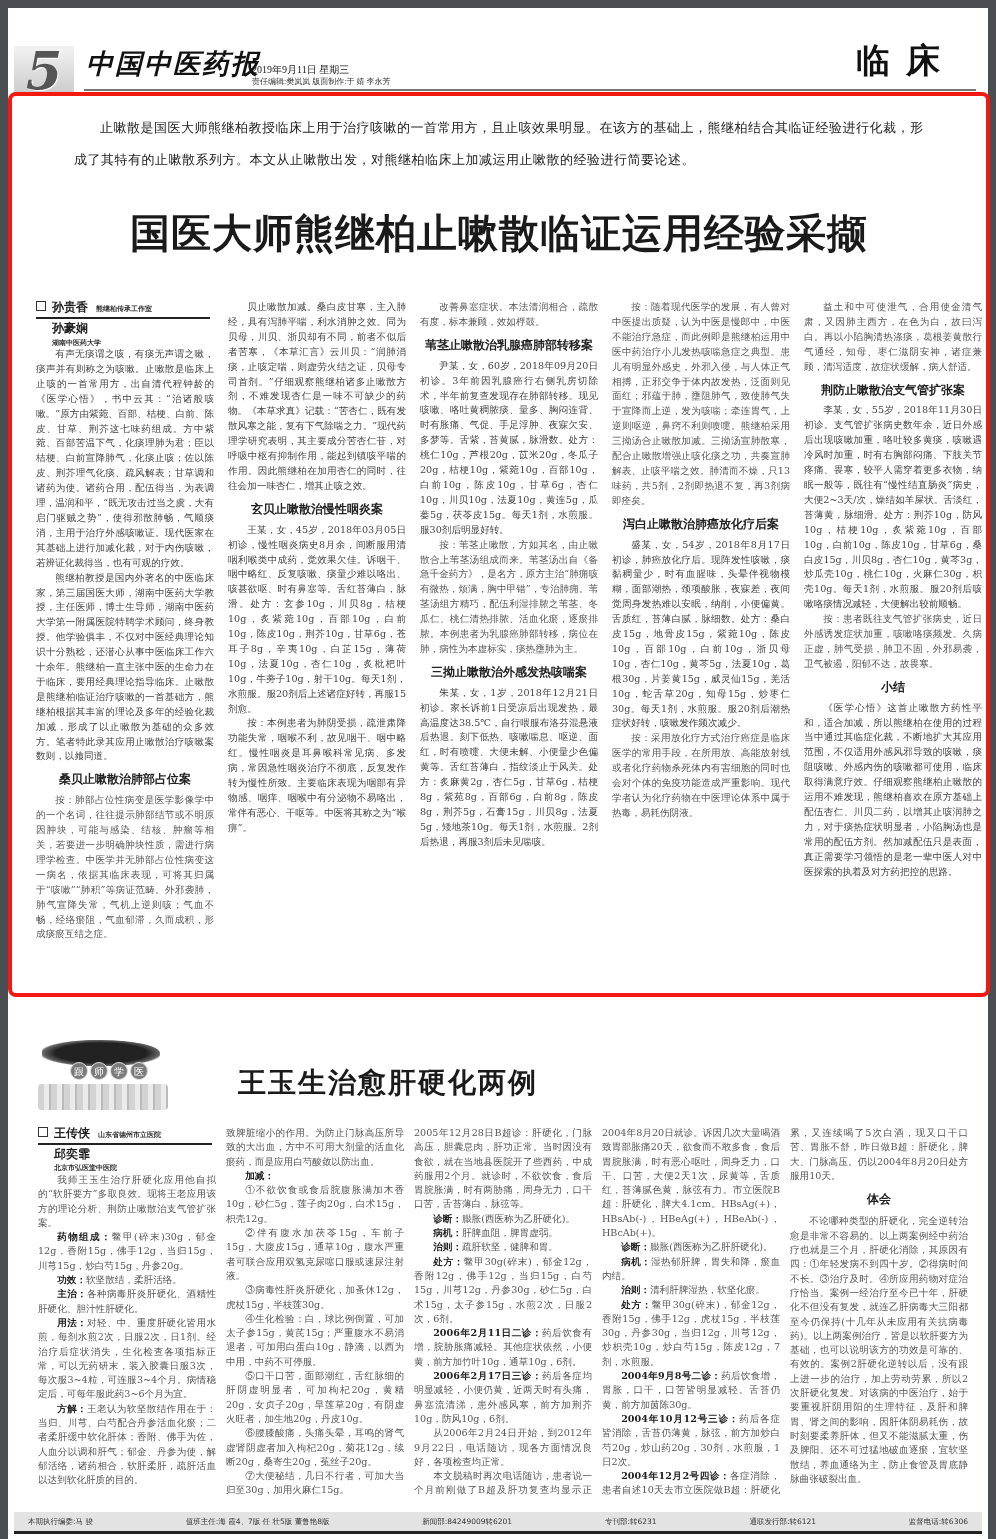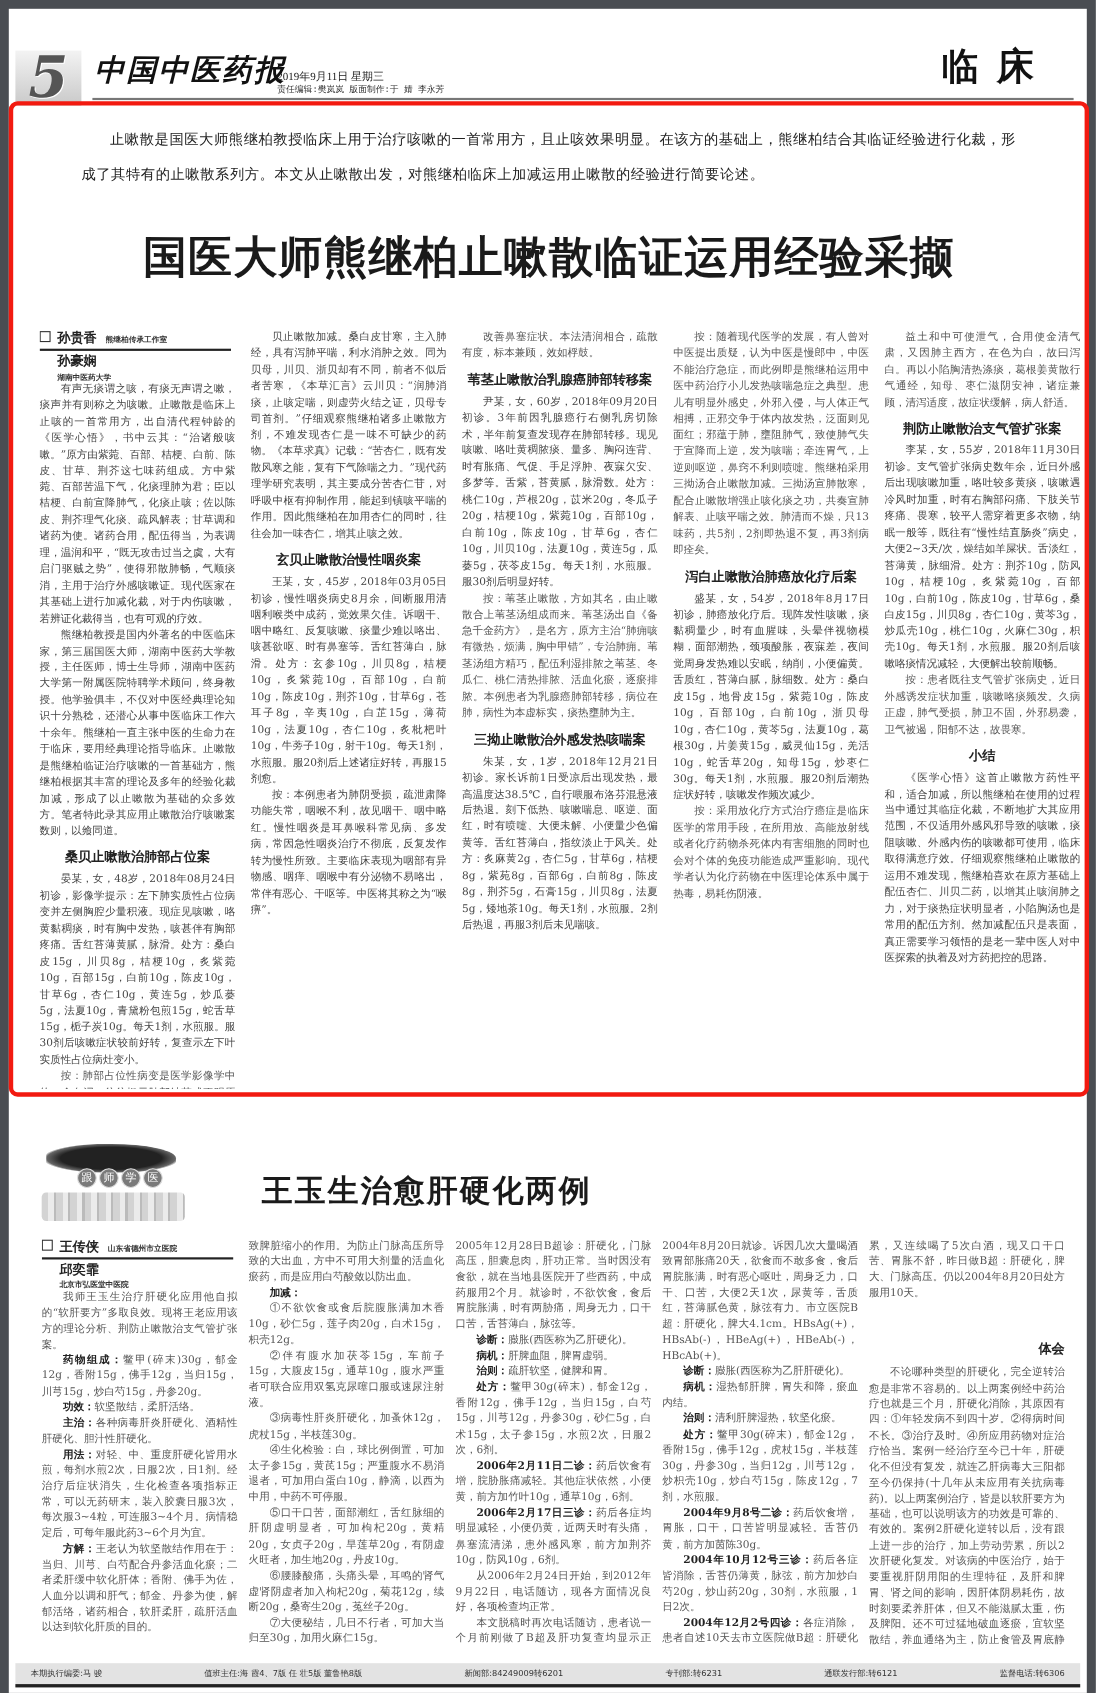--- a/index.html
+++ b/index.html
@@ -4,21 +4,21 @@
 <style>
   * { box-sizing: border-box; margin: 0; padding: 0; }
   html, body { width: 996px; height: 1539px; background: #4a4d52; overflow: hidden; }
   body { font-family: "DejaVu Serif", serif; color: #333; }
   .page { position: absolute; left: 8px; top: 8px; width: 980px; height: 1531px; background: #fff; }
   
   .hdr { position: absolute; left: 0; top: 0; width: 980px; height: 84px; }
   .pgnum { position: absolute; left: 6px; top: 38px; width: 60px; height: 50px; background: linear-gradient(#f3f3f3,#c9c9c9); font-family: "DejaVu Serif", serif; font-style: italic; font-weight: bold; font-size: 52px; color: #555; line-height: 50px; text-align: center; text-shadow: 1px 1px 0 #fff; }
   .masthead { position: absolute; left: 78px; top: 38px; font-family: "DejaVu Serif", serif; font-weight: bold; font-style: italic; font-size: 27px; color: #111; letter-spacing: 2px; }
   .hdr-date { position: absolute; left: 244px; top: 55px; font-family: Liberation Serif, serif; font-size: 10px; color: #222; }
-  .hdr-editors { position: absolute; left: 244px; top: 68px; font-family: Liberation Mono, monospace; font-size: 8px; color: #333; }
+  .hdr-editors { position: absolute; left: 244px; top: 68px; font-family: Liberation Serif, serif; font-size: 8px; color: #333; }
   .section-label { position: absolute; right: 32px; top: 30px; font-family: "DejaVu Serif", serif; font-weight: bold; font-size: 34px; color: #111; letter-spacing: 16px; }
   .hdr-rule { position: absolute; left: 76px; right: 12px; top: 81px; height: 2px; background: #777; }
 
   
   .feature { position: absolute; left: 0; top: 84px; width: 982px; height: 905px; border: 4px solid #f21a10; border-radius: 8px; }
   .lede { position: absolute; left: 62px; top: 16px; width: 850px; font-size: 13px; line-height: 32px; color: #222; text-indent: 2em; letter-spacing: 0.5px; }
   .headline { position: absolute; left: 0; width: 100%; top: 110px; text-align: center; font-family: "DejaVu Sans", sans-serif; font-weight: bold; font-size: 40px; color: #1a1a1a; letter-spacing: 1px; }
   .cols { position: absolute; left: 24px; top: 204px; width: 960px; height: 690px; }
   .col { position: absolute; top: 0; width: 178px; height: 690px; overflow: hidden; font-size: 9.6px; line-height: 14.9px; color: #444; text-align: justify; }
   .col p { text-indent: 2em; }
@@ -78,21 +78,20 @@
             </div>
           <div class="rule"></div>
           <div class="row indent">
               <span class="name">孙豪娴</span>
               <span class="org">湖南中医药大学</span>
             </div>
         </div>
         <p style="margin-top:10px;">有声无痰谓之咳，有痰无声谓之嗽，痰声并有则称之为咳嗽。止嗽散是临床上止咳的一首常用方，出自清代程钟龄的《医学心悟》，书中云其：“治诸般咳嗽。”原方由紫菀、百部、桔梗、白前、陈皮、甘草、荆芥这七味药组成。方中紫菀、百部苦温下气，化痰理肺为君；臣以桔梗、白前宣降肺气，化痰止咳；佐以陈皮、荆芥理气化痰、疏风解表；甘草调和诸药为使。诸药合用，配伍得当，为表调理，温润和平，“既无攻击过当之虞，大有启门驱贼之势”，使得邪散肺畅，气顺痰消，主用于治疗外感咳嗽证。现代医家在其基础上进行加减化裁，对于内伤咳嗽，若辨证化裁得当，也有可观的疗效。</p>
         <p>熊继柏教授是国内外著名的中医临床家，第三届国医大师，湖南中医药大学教授，主任医师，博士生导师，湖南中医药大学第一附属医院特聘学术顾问，终身教授。他学验俱丰，不仅对中医经典理论知识十分熟稔，还潜心从事中医临床工作六十余年。熊继柏一直主张中医的生命力在于临床，要用经典理论指导临床。止嗽散是熊继柏临证治疗咳嗽的一首基础方，熊继柏根据其丰富的理论及多年的经验化裁加减，形成了以止嗽散为基础的众多效方。笔者特此录其应用止嗽散治疗咳嗽案数则，以飨同道。</p>
         <h3>桑贝止嗽散治肺部占位案</h3>
-        <p>晏某，女，48岁，2018年08月24日初诊，影像学提示：左下肺实质性占位病变并左侧胸腔少量积液。现症见咳嗽，咯黄黏稠痰，时有胸中发热，咳甚伴有胸部疼痛。舌红苔薄黄腻，脉滑。处方：桑白皮15g，川贝8g，桔梗10g，炙紫菀10g，百部15g，白前10g，陈皮10g，甘草6g，杏仁10g，黄连5g，炒瓜蒌5g，法夏10g，青黛粉包煎15g，蛇舌草15g，栀子炭10g。每天1剂，水煎服。服30剂后咳嗽症状较前好转，复查示左下叶实质性占位病灶变小。</p>
         <p class="kai">按：肺部占位性病变是医学影像学中的一个名词，往往提示肺部结节或不明原因肿块，可能与感染、结核、肿瘤等相关，若要进一步明确肿块性质，需进行病理学检查。中医学并无肺部占位性病变这一病名，依据其临床表现，可将其归属于“咳嗽”“肺积”等病证范畴。外邪袭肺，肺气宣降失常，气机上逆则咳；气血不畅，经络瘀阻，气血郁滞，久而成积，形成痰瘀互结之症。</p>
       </div>
 
       <div class="col kai" style="left:192px;">
         <p>贝止嗽散加减。桑白皮甘寒，主入肺经，具有泻肺平喘，利水消肿之效。同为贝母，川贝、浙贝却有不同，前者不似后者苦寒，《本草汇言》云川贝：“润肺消痰，止咳定喘，则虚劳火结之证，贝母专司首剂。”仔细观察熊继柏诸多止嗽散方剂，不难发现杏仁是一味不可缺少的药物。《本草求真》记载：“苦杏仁，既有发散风寒之能，复有下气除喘之力。”现代药理学研究表明，其主要成分苦杏仁苷，对呼吸中枢有抑制作用，能起到镇咳平喘的作用。因此熊继柏在加用杏仁的同时，往往会加一味杏仁，增其止咳之效。</p>
         <h3>玄贝止嗽散治慢性咽炎案</h3>
         <p style="color:#444;">王某，女，45岁，2018年03月05日初诊，慢性咽炎病史8月余，间断服用清咽利喉类中成药，觉效果欠佳。诉咽干、咽中略红、反复咳嗽、痰量少难以咯出、咳甚欲呕、时有鼻塞等。舌红苔薄白，脉滑。处方：玄参10g，川贝8g，桔梗10g，炙紫菀10g，百部10g，白前10g，陈皮10g，荆芥10g，甘草6g，苍耳子8g，辛夷10g，白芷15g，薄荷10g，法夏10g，杏仁10g，炙枇杷叶10g，牛蒡子10g，射干10g。每天1剂，水煎服。服20剂后上述诸症好转，再服15剂愈。</p>
         <p>按：本例患者为肺阴受损，疏泄肃降功能失常，咽喉不利，故见咽干、咽中略红。慢性咽炎是耳鼻喉科常见病、多发病，常因急性咽炎治疗不彻底，反复发作转为慢性所致。主要临床表现为咽部有异物感、咽痒、咽喉中有分泌物不易咯出，常伴有恶心、干呕等。中医将其称之为“喉痹”。</p>
       </div>
 
@@ -191,21 +190,21 @@
         <p><span class="bold">治则：</span><span>清利肝脾湿热，软坚化瘀。</span></p>
         <p><span class="bold">处方：</span><span>鳖甲30g(碎末)，郁金12g，香附15g，佛手12g，虎杖15g，半枝莲30g，丹参30g，当归12g，川芎12g，炒枳壳10g，炒白芍15g，陈皮12g，7剂，水煎服。</span></p>
         <p><span class="bold">2004年9月8号二诊：</span><span>药后饮食增，胃胀，口干，口苦皆明显减轻。舌苔仍黄，前方加茵陈30g。</span></p>
         <p><span class="bold">2004年10月12号三诊：</span><span>药后各症皆消除，舌苔仍薄黄，脉弦，前方加炒白芍20g，炒山药20g，30剂，水煎服，1日2次。</span></p>
         <p><span class="bold">2004年12月2号四诊：</span><span>各症消除，患者自述10天去市立医院做B超：肝硬化小影去除，脾大正常，肝功能各项指标正常。HBsAg(+)，HBsAg(-)，HBeAg(+)，HBeAb(-)，HBcAb(+)。用初诊处方药物共研细末，装入胶囊，每次服5粒，日3次，连续服半年。</span></p>
 
       </div>
 
       <div class="lcol" style="left:752px;">
         <p class="lead">累，又连续喝了5次白酒，现又口干口苦、胃胀不舒，昨日做B超：肝硬化，脾大、门脉高压。仍以2004年8月20日处方服用10天。</p>
-        <h3 style="margin-top:36px;text-align:right;">体会</h3>
+        <h3 style="margin-top:9px;">体会</h3>
         <p>不论哪种类型的肝硬化，完全逆转治愈是非常不容易的。以上两案例经中药治疗也就是三个月，肝硬化消除，其原因有四：①年轻发病不到四十岁。②得病时间不长。③治疗及时。④所应用药物对症治疗恰当。案例一经治疗至今已十年，肝硬化不但没有复发，就连乙肝病毒大三阳都至今仍保持(十几年从未应用有关抗病毒药)。以上两案例治疗，皆是以软肝要方为基础，也可以说明该方的功效是可靠的、有效的。案例2肝硬化逆转以后，没有跟上进一步的治疗，加上劳动劳累，所以2次肝硬化复发。对该病的中医治疗，始于要重视肝阴用阳的生理特征，及肝和脾胃、肾之间的影响，因肝体阴易耗伤，故时刻要柔养肝体，但又不能滋腻太重，伤及脾阳。还不可过猛地破血逐瘀，宜软坚散结，养血通络为主，防止食管及胃底静脉曲张破裂出血。</p>
 
       </div>
     </div>
   </div>
 
   <div class="footer">
     <span>本期执行编委:马 骏</span>
     <span>值班主任:海 霞4、7版  任 壮5版  董鲁艳8版</span>
     <span>新闻部:84249009转6201</span>

